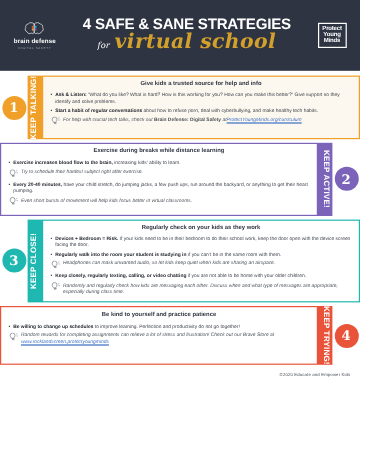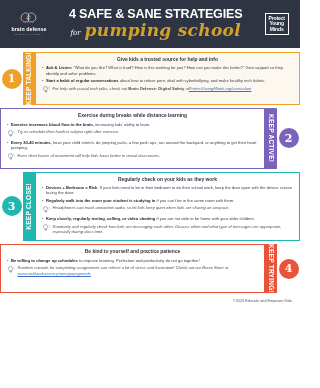--- a/index.html
+++ b/index.html
@@ -6,21 +6,21 @@
   html, body { width: 300px; height: 388px; }
   body {
     font-family: "Liberation Sans", sans-serif;
     background: #ffffff;
     position: relative;
     overflow: hidden;
   }
 
   
   .header {
-    height: 48px;
+    height: 59px;
     background: #2e3442;
     display: flex;
     align-items: center;
     padding: 0 7px;
     position: relative;
     gap: 18px;
   }
   .brand-logo {
     width: 62px;
     display: flex;
@@ -235,21 +235,21 @@
       <rect x="17.5" y="11.5" width="3.4" height="3.4" fill="#7a63b8"></rect>
     </svg>
     <div class="brand-name">brain defense</div>
     <div class="brand-sub">DIGITAL SAFETY</div>
   </div>
 
   <div class="title-wrap">
     <div class="title-main">4 SAFE &amp; SANE STRATEGIES</div>
     <div class="title-line2">
       <span class="title-for">for</span>
-      <span class="title-script">pumping school</span>
+      <span class="title-script">virtual school</span>
     </div>
   </div>
 
   <div class="pym-logo">
     <div class="pym-box">
       <span>Protect</span>
       <span>Young</span>
       <span>Minds</span>
     </div>
   </div>

